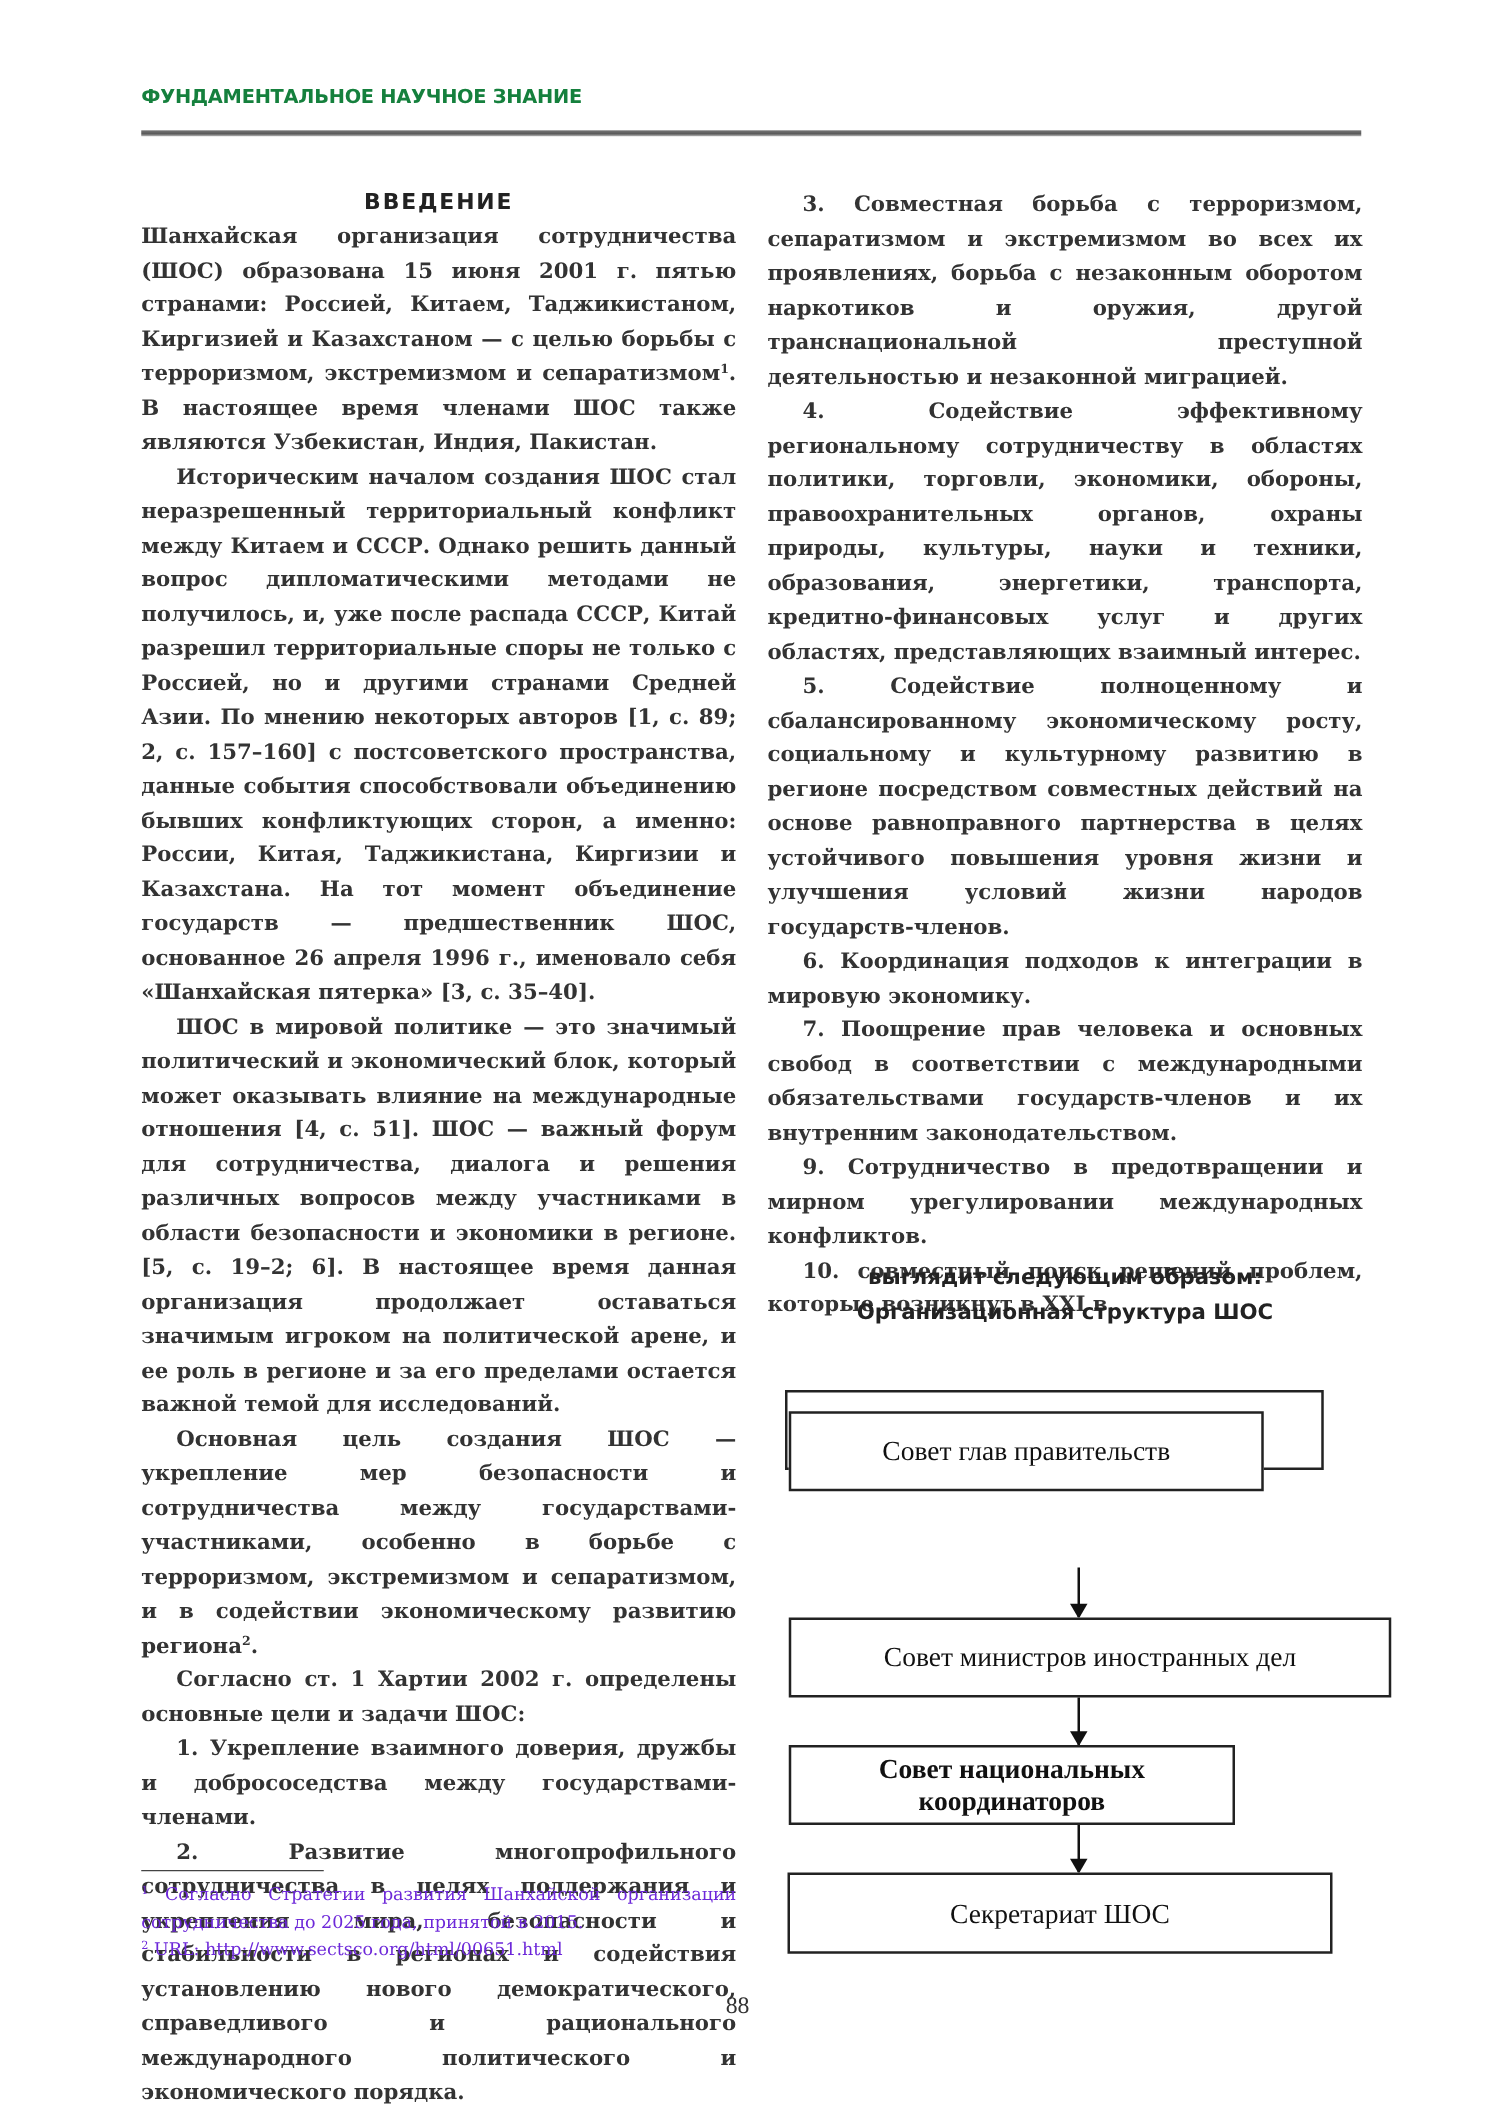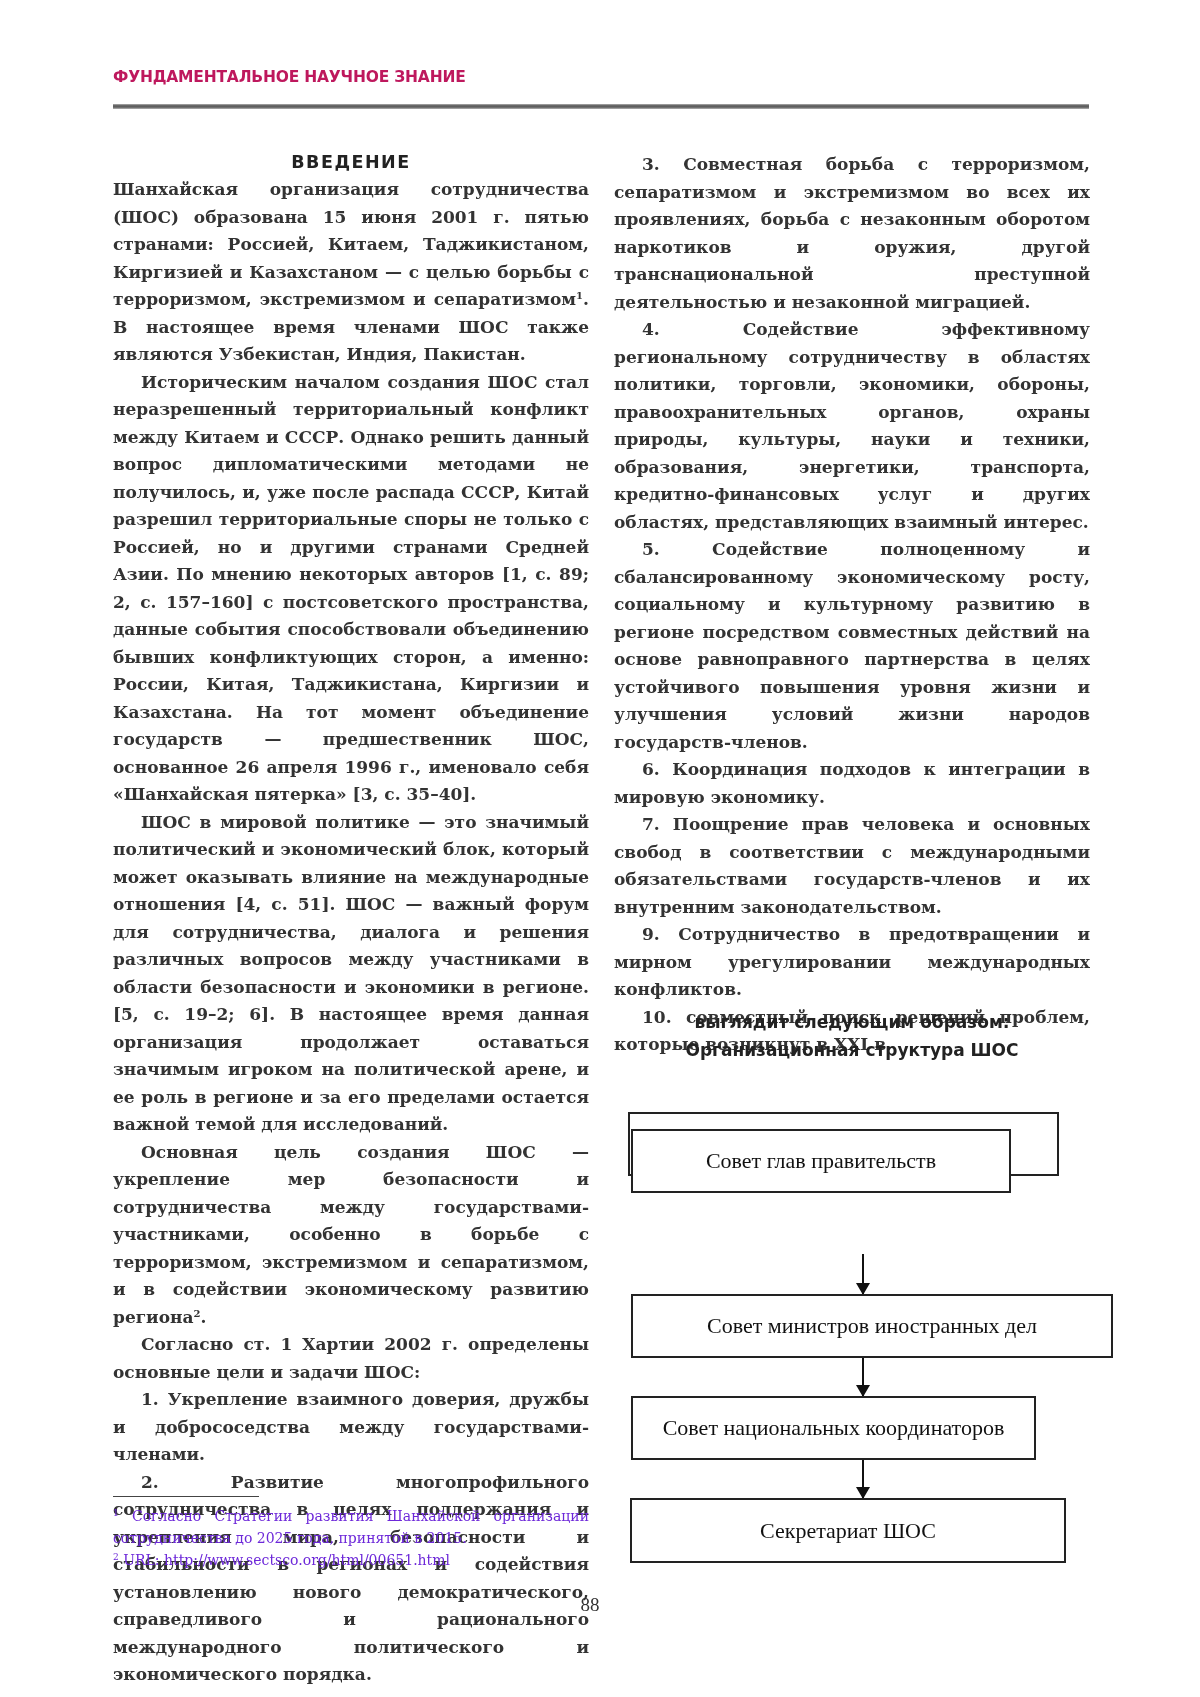--- a/index.html
+++ b/index.html
@@ -1,20 +1,20 @@
 <!DOCTYPE html>
 <html><head>
   <meta charset="utf-8">
   <style>
     html, body { margin: 0; padding: 0; background: #ffffff; }
     body { width: 1200px; height: 1697px; position: relative; overflow: hidden; color: #2b2b2b; }
     .running-head {
       position: absolute; left: 113px; top: 68px;
       font-family: "DejaVu Sans", sans-serif; font-weight: bold; font-size: 15.5px;
-      letter-spacing: -0.2px; color: #be185d;
+      letter-spacing: -0.2px; color: #15803d;
     }
     .head-rule {
       position: absolute; left: 113px; top: 104px; width: 976px; height: 5px;
       background: linear-gradient(#c4c4c4 0, #6e6e6e 1px, #5a5a5a 3px, #b5b5b5 5px);
     }
     .col {
       position: absolute; top: 150px;
       font-family: "DejaVu Serif", serif; font-size: 17px; line-height: 27.5px; color: #333;
       text-align: justify;
     }
@@ -89,21 +89,21 @@
   <div>Организационная структура ШОС</div>
 </div>
 
 <div>
   <div class="org-box" style="left:628px; top:1112px; width:431px; height:64px;">Совет глав государств</div>
   <div class="arrow" style="left:862px; top:1152px; height:38px;"></div>
   <div class="org-box" style="left:631px; top:1129px; width:380px; height:64px;">Совет глав правительств</div>
   <div class="arrow" style="left:862px; top:1254px; height:40px;"></div>
   <div class="org-box" style="left:631px; top:1294px; width:482px; height:64px;">Совет министров иностранных дел</div>
   <div class="arrow" style="left:862px; top:1358px; height:38px;"></div>
-  <div class="org-box" style="left:631px; top:1396px; width:405px; height:64px;">Совет национальных координаторов</div>
+  <div class="org-box" style="left:631px; top:1396px; width:357px; height:64px;font-weight:bold;">Совет национальных координаторов</div>
   <div class="arrow" style="left:862px; top:1460px; height:38px;"></div>
   <div class="org-box" style="left:630px; top:1498px; width:436px; height:65px;">Секретариат ШОС</div>
 </div>
 
 <div class="footnote-rule"></div>
 <div class="footnotes">
   <div><sup>1</sup> <span>Согласно Стратегии развития Шанхайской организации сотрудничества до 2025 года, принятой в 2015.</span></div>
   <div><sup>2</sup> <span>URL: http://www.sectsco.org/html/00651.html</span></div>
 </div>
 

